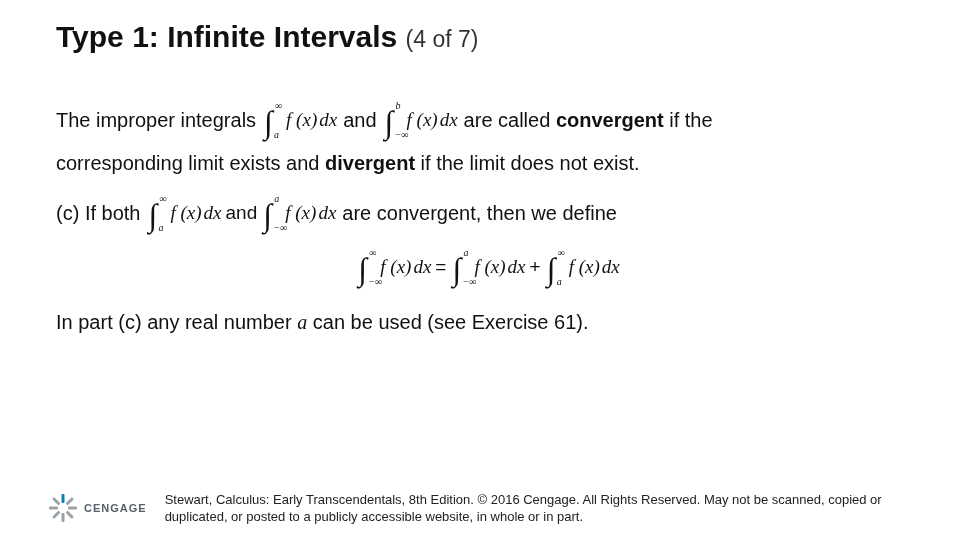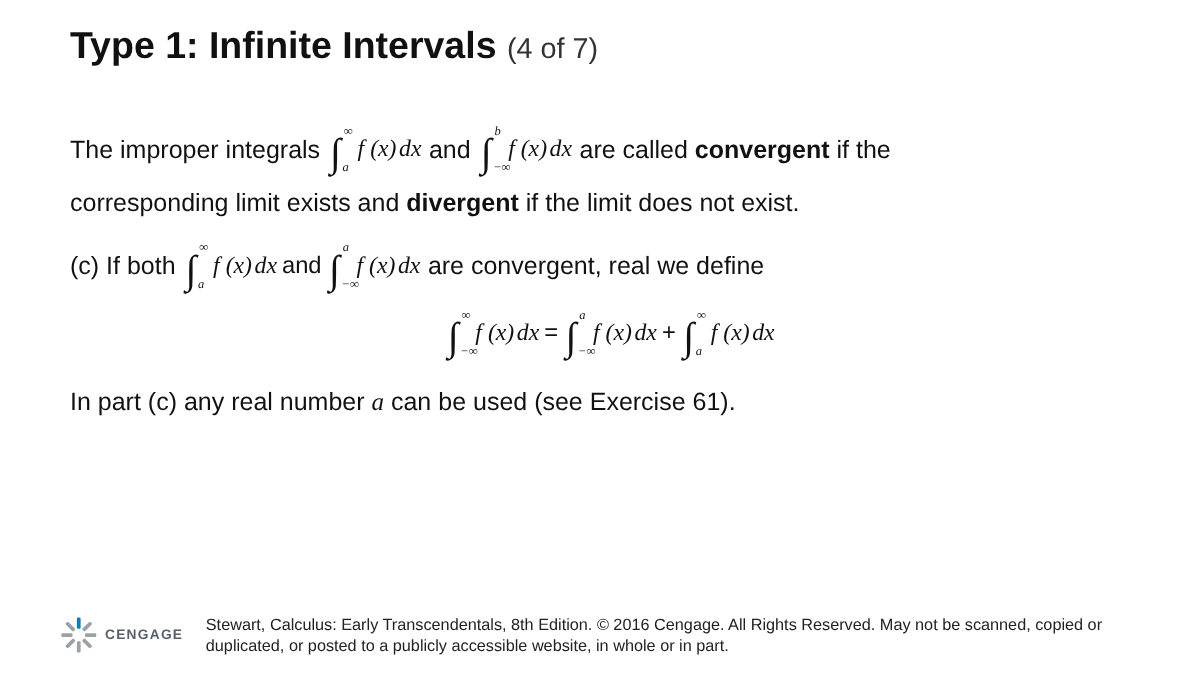--- a/index.html
+++ b/index.html
@@ -178,21 +178,21 @@
       <span class="dx">dx</span>
       <span class="connector">and</span>
       <span class="intgl">
         <span class="sym">∫</span>
         <span class="up">a</span>
         <span class="lo">−∞</span>
       </span>
       <span class="fn">f (x)</span>
       <span class="dx">dx</span>
     </span>
-    <span class="text">are convergent, real we define</span>
+    <span class="text">are convergent, then we define</span>
   </div>
 
   <div class="centered-math">
     <span class="math-img">
       <span class="intgl">
         <span class="sym">∫</span>
         <span class="up">∞</span>
         <span class="lo">−∞</span>
       </span>
       <span class="fn">f (x)</span>

